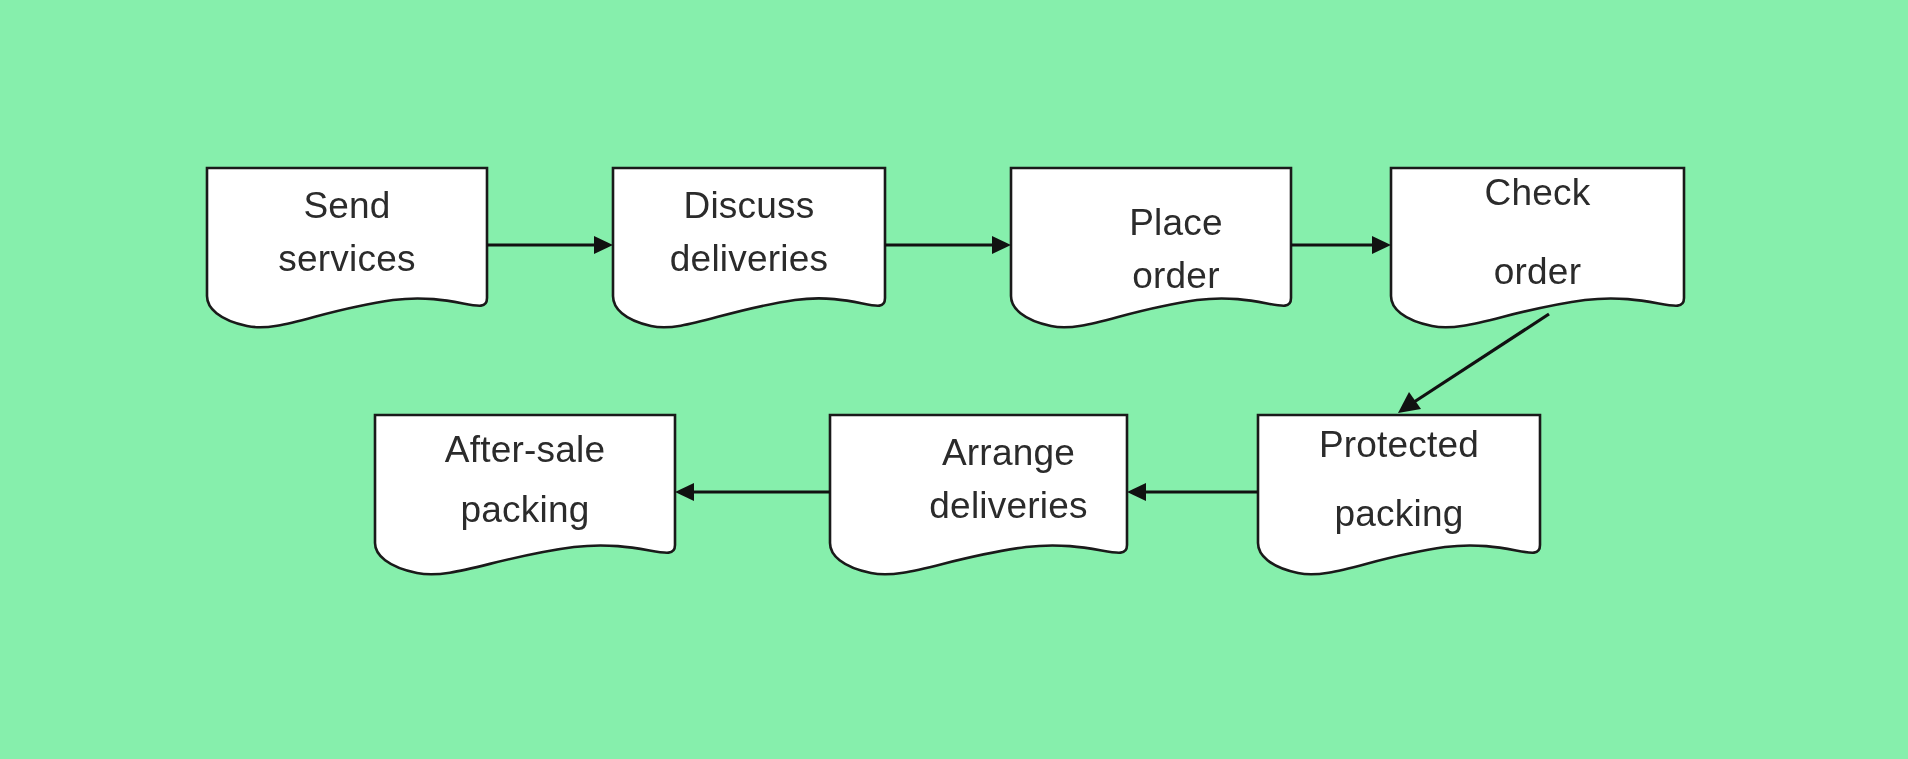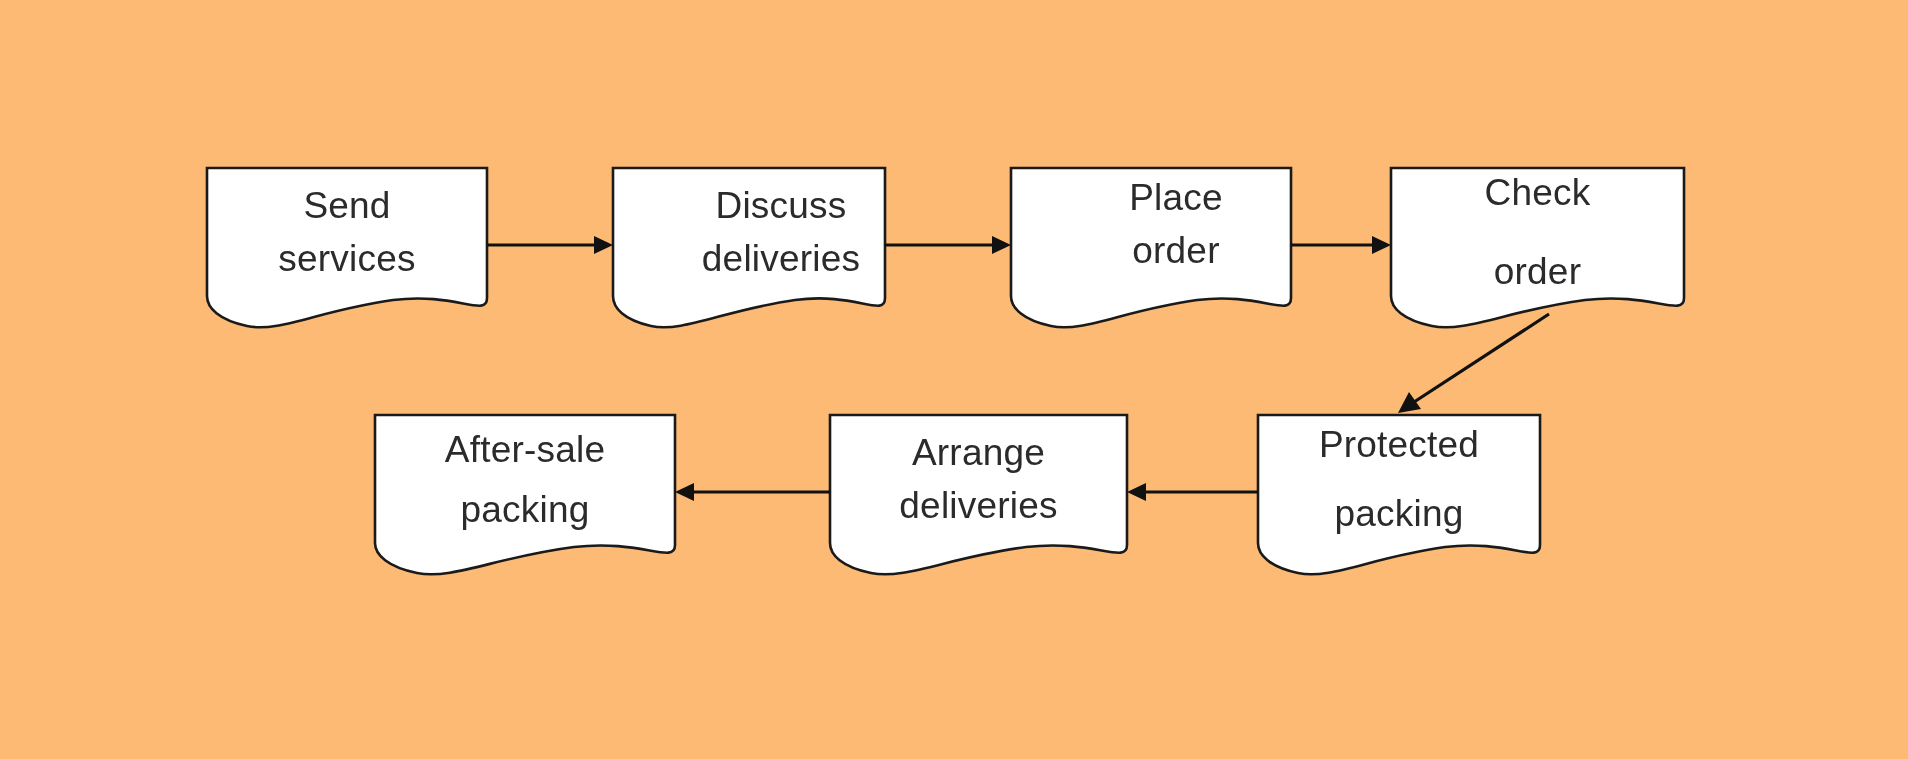--- a/index.html
+++ b/index.html
@@ -8,21 +8,21 @@
     padding: 0;
     background: #ffffff;
   }
   body {
     font-family: "Liberation Sans", "DejaVu Sans", sans-serif;
   }
   #canvas {
     position: relative;
     width: 1908px;
     height: 759px;
-    background: #fdba74;
+    background: #86efac;
     overflow: hidden;
   }
   #flow-svg {
     position: absolute;
     left: 0;
     top: 0;
     width: 1908px;
     height: 759px;
     display: block;
   }
@@ -112,41 +112,41 @@
       </g>
 
     </g>
   </svg>
 
   <div class="node-label" style="left:207px; top:168px; width:280px; height:130px;">
     <span class="line-1">Send</span>
     <span class="line-2">services</span>
   </div>
 
-  <div class="node-label" style="left:613px; top:168px; width:272px; height:130px;padding-left:32px;">
+  <div class="node-label" style="left:613px; top:168px; width:272px; height:130px;">
     <span class="line-1">Discuss</span>
     <span class="line-2">deliveries</span>
   </div>
 
-  <div class="node-label" style="left:1011px; top:160px; width:330px; height:130px;text-align:right;">
+  <div class="node-label" style="left:1011px; top:185px; width:330px; height:130px;text-align:right;">
     <span class="line-1">Place</span>
     <span class="line-2">order</span>
   </div>
 
   <div class="node-label" style="left:1391px; top:168px; width:293px; height:130px;gap:26px;">
     <span class="line-1">Check</span>
     <span class="line-2">order</span>
   </div>
 
   <div class="node-label" style="left:1258px; top:415px; width:282px; height:130px;gap:16px;">
     <span class="line-1">Protected</span>
     <span class="line-2">packing</span>
   </div>
 
-  <div class="node-label" style="left:830px; top:415px; width:297px; height:130px;">
+  <div class="node-label" style="left:830px; top:415px; width:297px; height:130px;padding-left:30px;">
     <span class="line-1">Arrange</span>
     <span class="line-2">deliveries</span>
   </div>
 
   <div class="node-label" style="left:375px; top:415px; width:300px; height:130px;gap:7px;">
     <span class="line-1">After-sale</span>
     <span class="line-2">packing</span>
   </div>
 
 </div>

